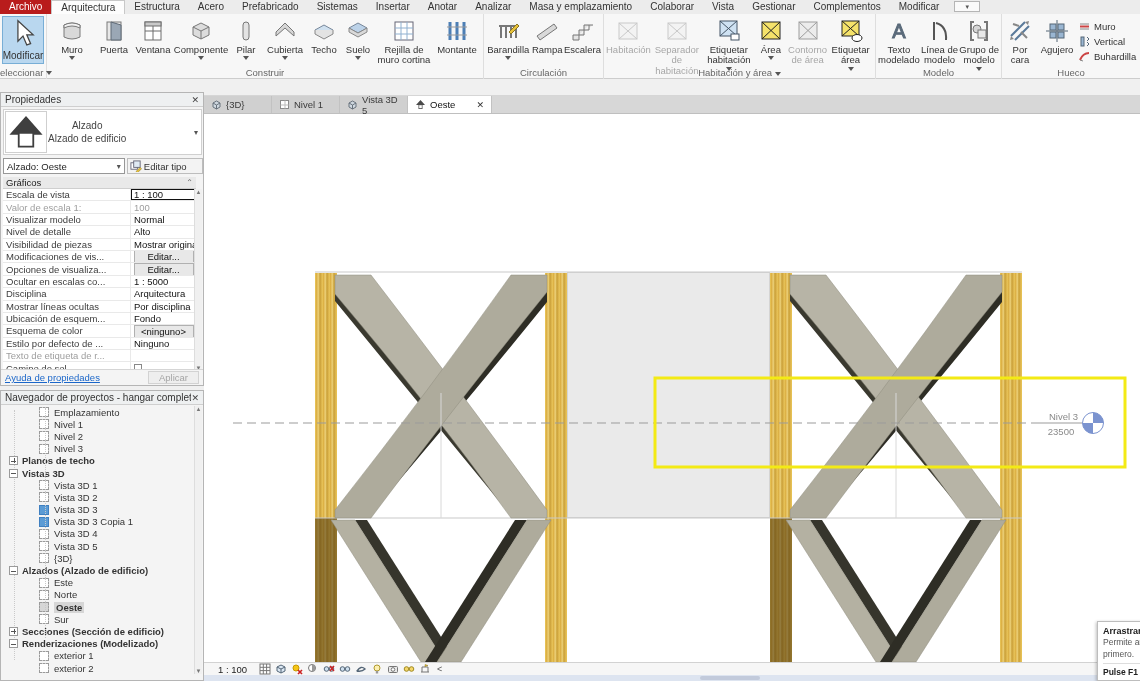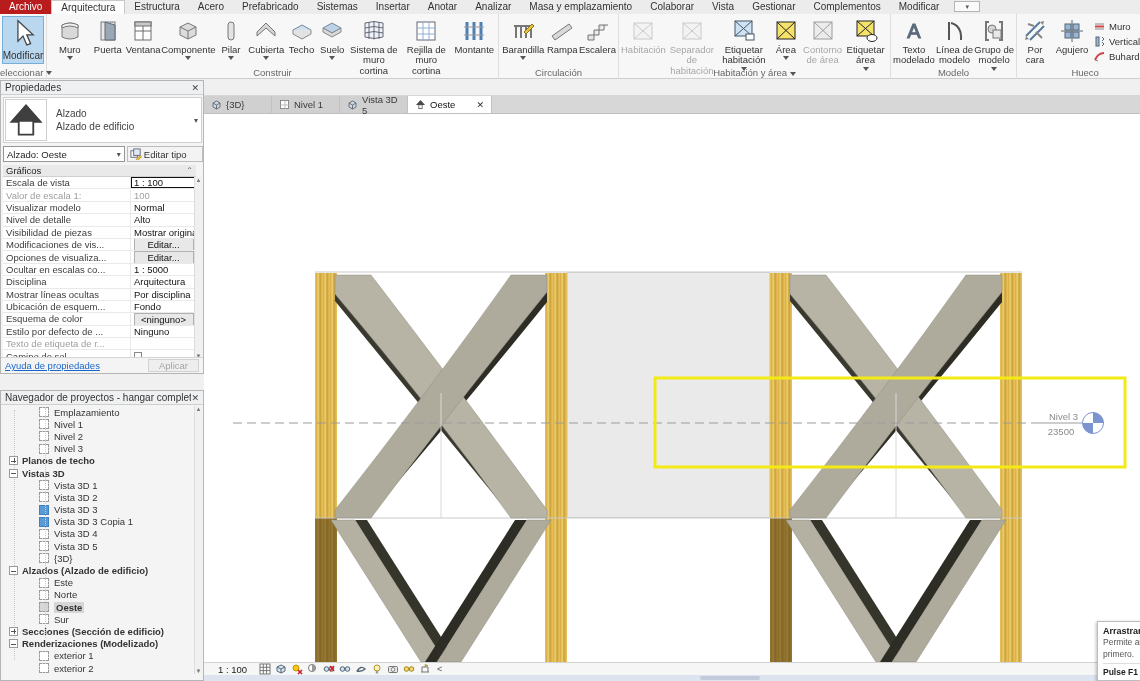--- a/index.html
+++ b/index.html
@@ -30,24 +30,24 @@
   .srow .ic{width:13px;height:13px;}
   .srow span{font-size:9.5px;color:#333;white-space:nowrap;}
 
   
   #optbar{position:absolute;left:0;top:80px;width:1140px;height:16px;background:#f0f0f0;border-bottom:1px solid #d6d6d6;}
 
   
   .lpanel{position:absolute;left:0;width:204px;background:#f4f4f4;border:1px solid #b5b5b5;}
   .phead{height:14px;background:#eef0f1;border-bottom:1px solid #cfcfcf;display:flex;align-items:center;padding:0 4px;font-size:10px;color:#333;}
   .phead .x{margin-left:auto;color:#444;font-size:9px;cursor:default;}
-  #props{top:80px;height:294px;}
+  #props{top:92px;height:294px;}
   #typesel{position:absolute;left:2px;top:16px;width:199px;height:46px;background:#fff;border:1px solid #d0d0d0;display:flex;align-items:center;}
   #typesel .big{width:42px;height:42px;border:1px solid #cfcfcf;margin:1px;background:#fff;flex:none;display:flex;align-items:center;justify-content:center;}
-  #typesel .tt{margin-left:8px;line-height:1.35;color:#444;}
+  #typesel .tt{margin-left:0;line-height:1.35;color:#444;text-align:center;}
   #typesel .dd{margin-left:auto;margin-right:3px;color:#555;font-size:8px;}
   #combrow{position:absolute;left:2px;top:65px;width:200px;height:17px;display:flex;gap:2px;}
   #typecombo{width:128px;height:16px;background:#fff;border:1px solid #979797;display:flex;align-items:center;padding:0 3px;font-size:9.5px;color:#222;}
   #typecombo .dd{margin-left:auto;font-size:8px;color:#555;}
   #edittype{width:80px;height:16px;background:#f3f3f3;border:1px solid #bdbdbd;display:flex;align-items:center;gap:2px;padding:0 2px;font-size:9.5px;color:#333;}
   #grphead{position:absolute;left:2px;top:84px;width:193px;height:12px;background:#e9e9e9;border-bottom:1px solid #cfcfcf;display:flex;align-items:center;padding:0 3px;font-size:9.5px;color:#222;justify-content:flex-end;}
   #grphead .pin{margin-left:auto;font-size:8px;color:#666;}
   #prows{position:absolute;left:2px;top:96px;width:193px;}
   .prow{display:flex;height:12.4px;border-bottom:1px solid #e9e9e9;background:#fff;align-items:center;}
   .prow .nm{width:128px;padding-left:3px;color:#3c3c3c;border-right:1px solid #e9e9e9;white-space:nowrap;overflow:hidden;height:100%;display:flex;align-items:center;font-size:9.5px;}
@@ -370,26 +370,20 @@
             <use href="#i-ceiling"></use>
           </svg>
           <span class="tl">Techo</span>
         </div>
       <div class="tool" style="width:34px">
           <svg class="ic">
             <use href="#i-floor"></use>
           </svg>
           <span class="tl">Suelo</span>
           <i class="car"></i>
-        </div>
-      <div class="tool wide">
-          <svg class="ic">
-            <use href="#i-curtain"></use>
-          </svg>
-          <span class="tl">Sistema de muro cortina</span>
         </div>
       <div class="tool wide">
           <svg class="ic">
             <use href="#i-grid"></use>
           </svg>
           <span class="tl">Rejilla de muro cortina</span>
         </div>
       <div class="tool" style="width:48px">
           <svg class="ic">
             <use href="#i-mullion"></use>

